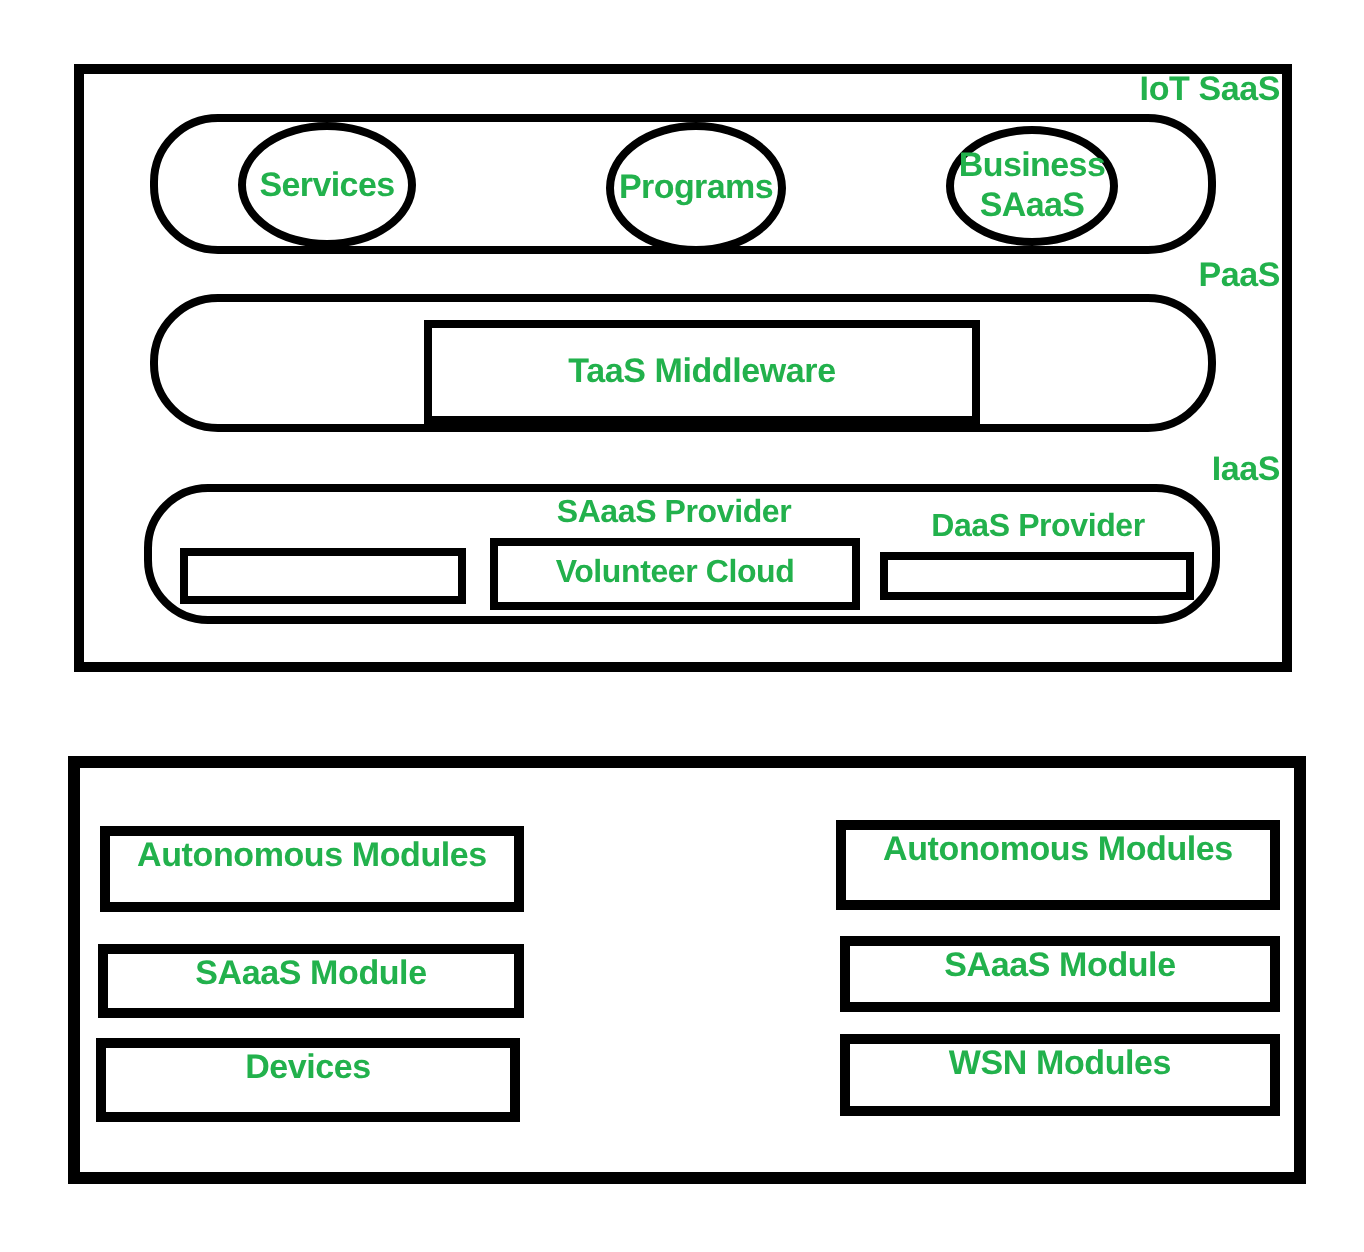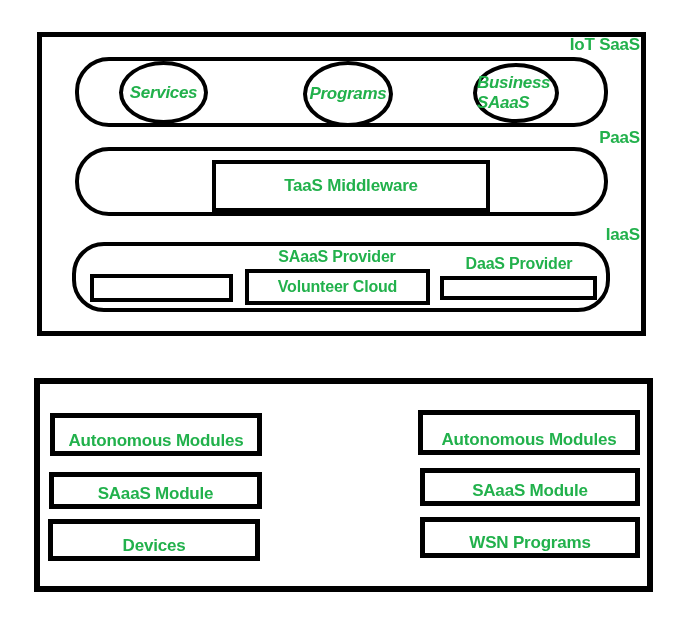--- a/index.html
+++ b/index.html
@@ -19,36 +19,35 @@
   }
   .abs{position:absolute;box-sizing:border-box;}
   .rect{border:5px solid var(--line);background:var(--bg);}
   .rect-thick{border:6px solid var(--line);background:var(--bg);}
   .stadium{border:4px solid var(--line);background:var(--bg);border-radius:34px;}
   .ellipse{
     border:4px solid var(--line);background:var(--bg);border-radius:50%;
     display:flex;align-items:center;justify-content:center;
   }
   .ellipse .etext{
-    font-size:17px;line-height:20px;white-space:nowrap;
+    font-size:17px;line-height:20px;text-align:center;white-space:nowrap;
     letter-spacing:-0.3px;
-    font-style:italic;
   }
   .ellipse .etext.wrap{white-space:normal;width:96px;}
   .cap{font-size:17px;line-height:18px;letter-spacing:-0.2px;}
   .cap.right{text-align:right;}
   .sublabel{font-size:16px;line-height:17px;text-align:center;letter-spacing:-0.2px;}
   .innerbox{
     border:4px solid var(--line);background:var(--bg);
     display:flex;align-items:center;justify-content:center;
     font-size:16px;letter-spacing:-0.2px;
   }
   .modulebox{
     border:5px solid var(--line);background:var(--bg);
-    display:flex;align-items:flex-end;justify-content:center;
+    display:flex;align-items:flex-start;justify-content:center;
     font-size:17px;letter-spacing:-0.2px;white-space:nowrap;
   }
   .nodepill{
     border:3px solid var(--line);background:var(--bg);border-radius:13px;
     display:flex;align-items:center;justify-content:center;
     font-size:16px;letter-spacing:-0.2px;margin-top:31px;
   }
 </style>
 </head>
 <body>
@@ -111,16 +110,16 @@
     <span>Devices</span>
   </div>
 
   <div class="abs modulebox" style="left:418px;top:410px;width:222px;height:45px;">
     <span>Autonomous Modules</span>
   </div>
   <div class="abs modulebox" style="left:420px;top:468px;width:220px;height:38px;">
     <span>SAaaS Module</span>
   </div>
   <div class="abs modulebox" style="left:420px;top:517px;width:220px;height:41px;">
-    <span>WSN Programs</span>
+    <span>WSN Modules</span>
   </div>
 
 </div>
 
 </body></html>

